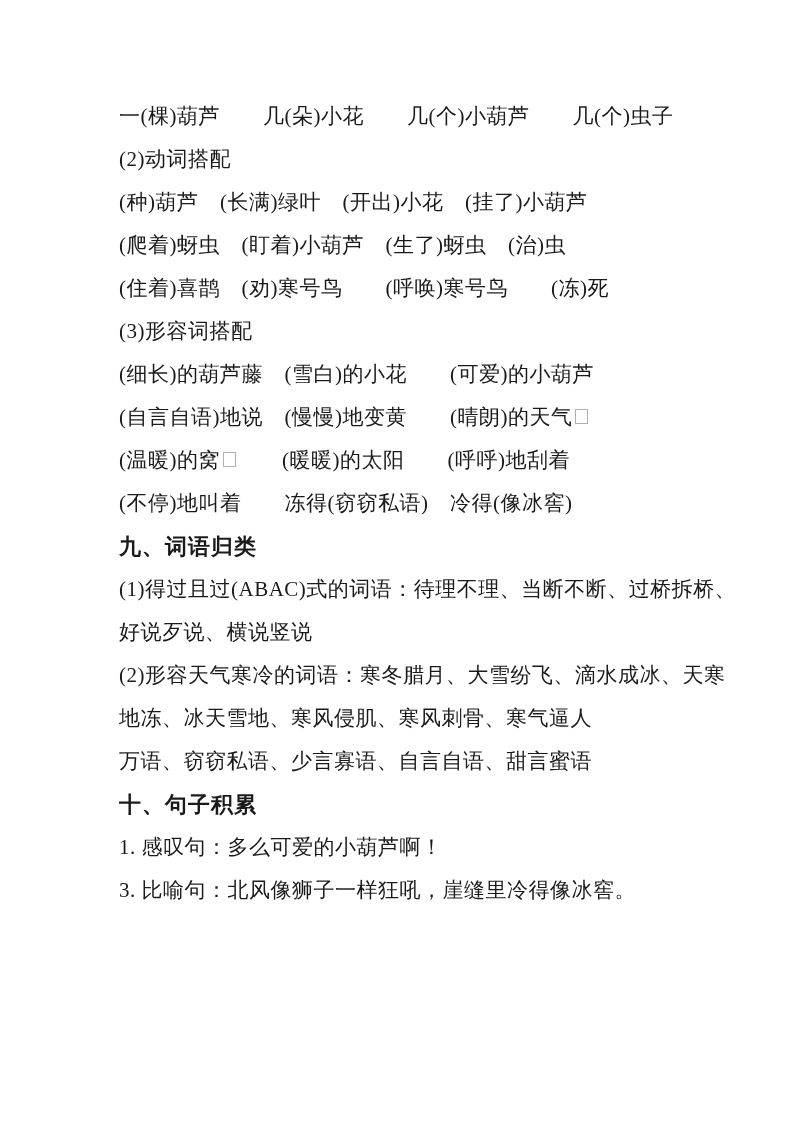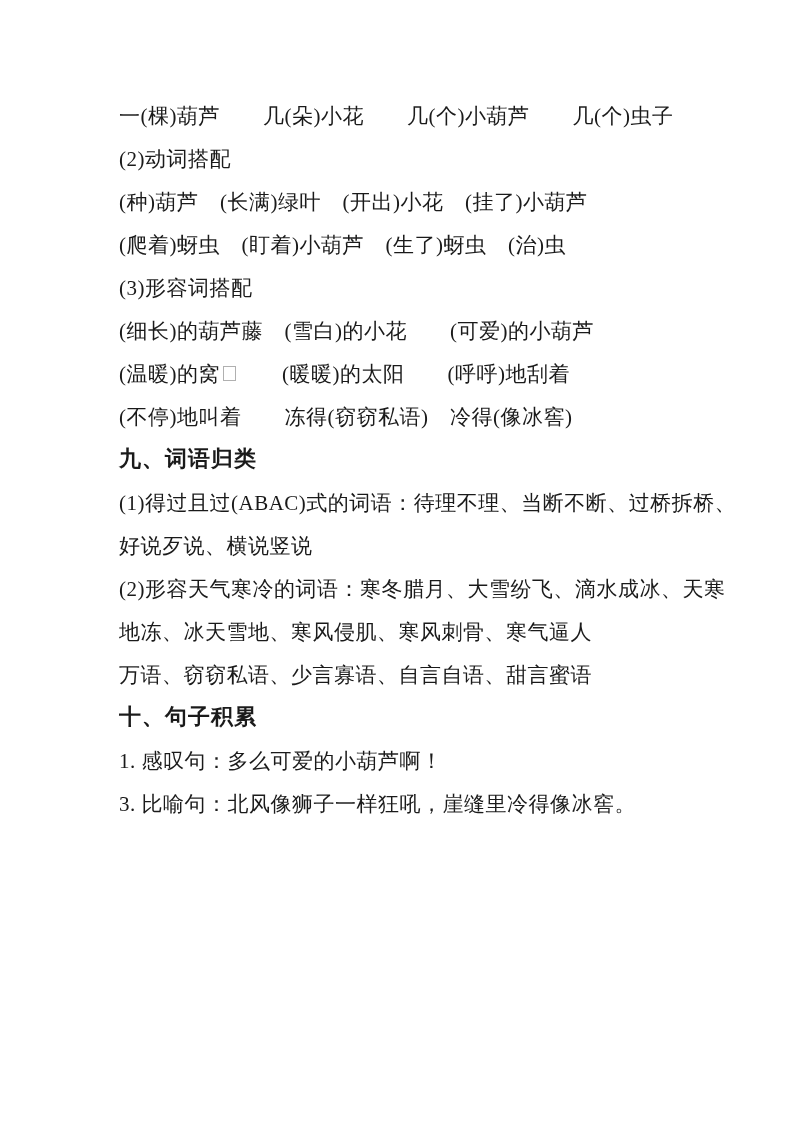--- a/index.html
+++ b/index.html
@@ -23,21 +23,21 @@
   }
   .line {
     font-family: "Liberation Serif", "DejaVu Serif", serif;
     font-size: 21px;
     line-height: 43px;
     color: #1a1a1a;
     white-space: pre;
     letter-spacing: 0.5px;
   }
   .line.heading {
-    font-family: Liberation Mono, monospace;
+    font-family: Liberation Serif, serif;
     font-weight: 700;
     font-size: 22px;
     letter-spacing: 1px;
   }
   .tofu {
     display: inline-block;
     width: 11px;
     height: 13px;
     border: 1px solid #b0b0b0;
     margin: 0 3px;
@@ -48,23 +48,25 @@
 </head>
 <body>
 
 <div class="page">
   <div class="doc">
 
     <div class="line">一(棵)葫芦　　几(朵)小花　　几(个)小葫芦　　几(个)虫子</div>
     <div class="line">(2)动词搭配</div>
     <div class="line">(种)葫芦　(长满)绿叶　(开出)小花　(挂了)小葫芦</div>
     <div class="line">(爬着)蚜虫　(盯着)小葫芦　(生了)蚜虫　(治)虫</div>
+    <div class="line">(住着)喜鹊　(劝)寒号鸟　　(呼唤)寒号鸟　　(冻)死</div>
     <div class="line">(3)形容词搭配</div>
     <div class="line">(细长)的葫芦藤　(雪白)的小花　　(可爱)的小葫芦</div>
 
+    <div class="line"><span>(自言自语)地说　(慢慢)地变黄　　(晴朗)的天气</span><span class="tofu"></span></div>
 
     <div class="line"><span>(温暖)的窝</span><span class="tofu"></span><span>　　(暖暖)的太阳　　(呼呼)地刮着</span></div>
 
     <div class="line">(不停)地叫着　　冻得(窃窃私语)　冷得(像冰窖)</div>
 
     <div class="line heading">九、词语归类</div>
     <div class="line">(1)得过且过(ABAC)式的词语：待理不理、当断不断、过桥拆桥、</div>
     <div class="line">好说歹说、横说竖说</div>
     <div class="line">(2)形容天气寒冷的词语：寒冬腊月、大雪纷飞、滴水成冰、天寒</div>
     <div class="line">地冻、冰天雪地、寒风侵肌、寒风刺骨、寒气逼人</div>

